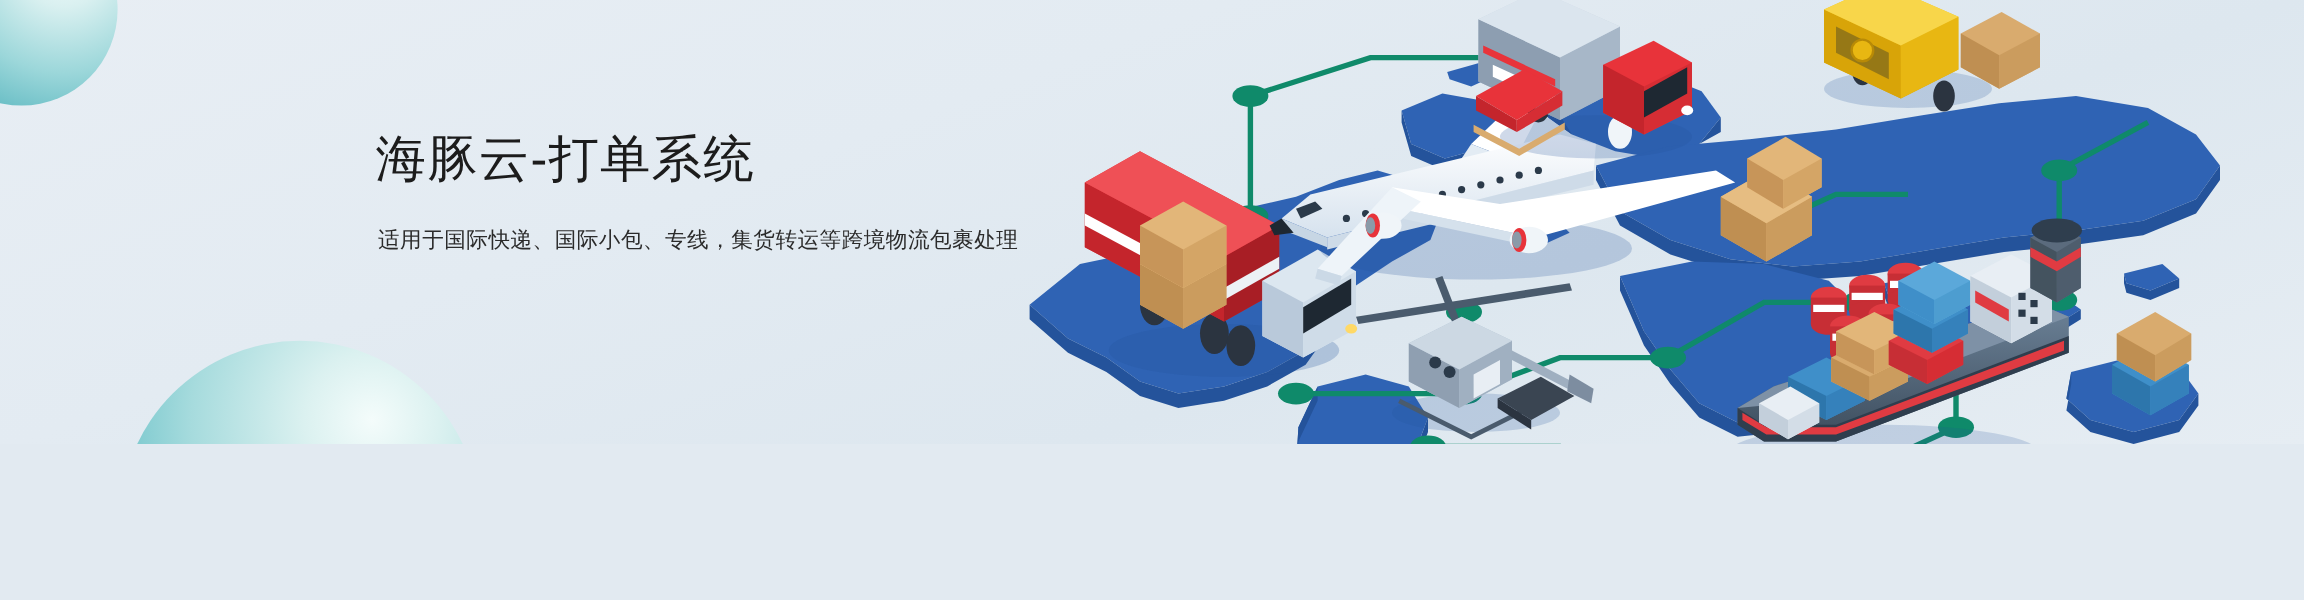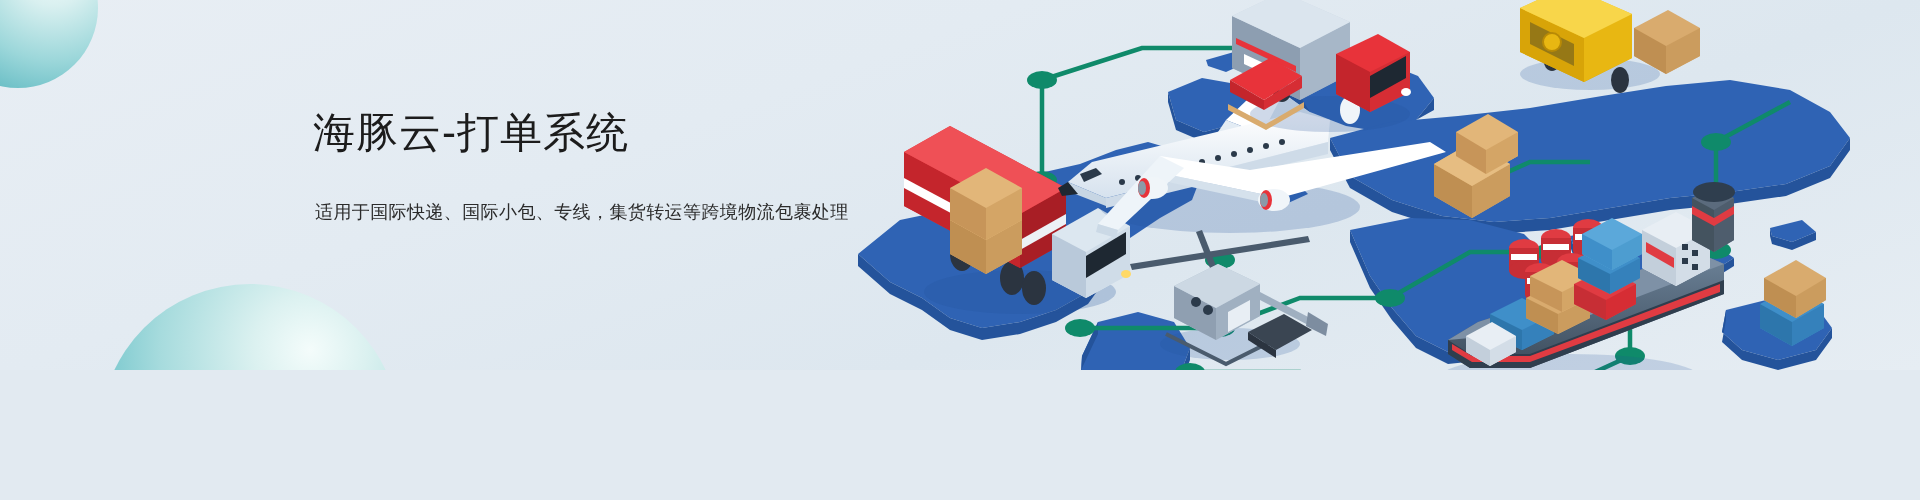--- a/index.html
+++ b/index.html
@@ -27,21 +27,21 @@
   }
   
   #text-block { position:absolute; left:313px; top:108px; }
   #hero-title {
     font-size:42px; font-weight:400; color:#1c1c1c;
     letter-spacing:1px; line-height:1.2; margin:0;
     white-space:nowrap;
   }
   #hero-subtitle {
     font-size:18px; font-weight:400; color:#2b2b2b;
-    margin:42px 0 0 2px; letter-spacing:0.4px;
+    margin:30px 0 0 2px; letter-spacing:0.4px;
     white-space:nowrap;
     text-align:right;
   }
   
   #illustration {
     position:absolute; left:830px; top:-8px;
     width:1100px; height:500px;
   }
   #illustration svg { display:block; width:1100px; height:500px; }
 </style>

